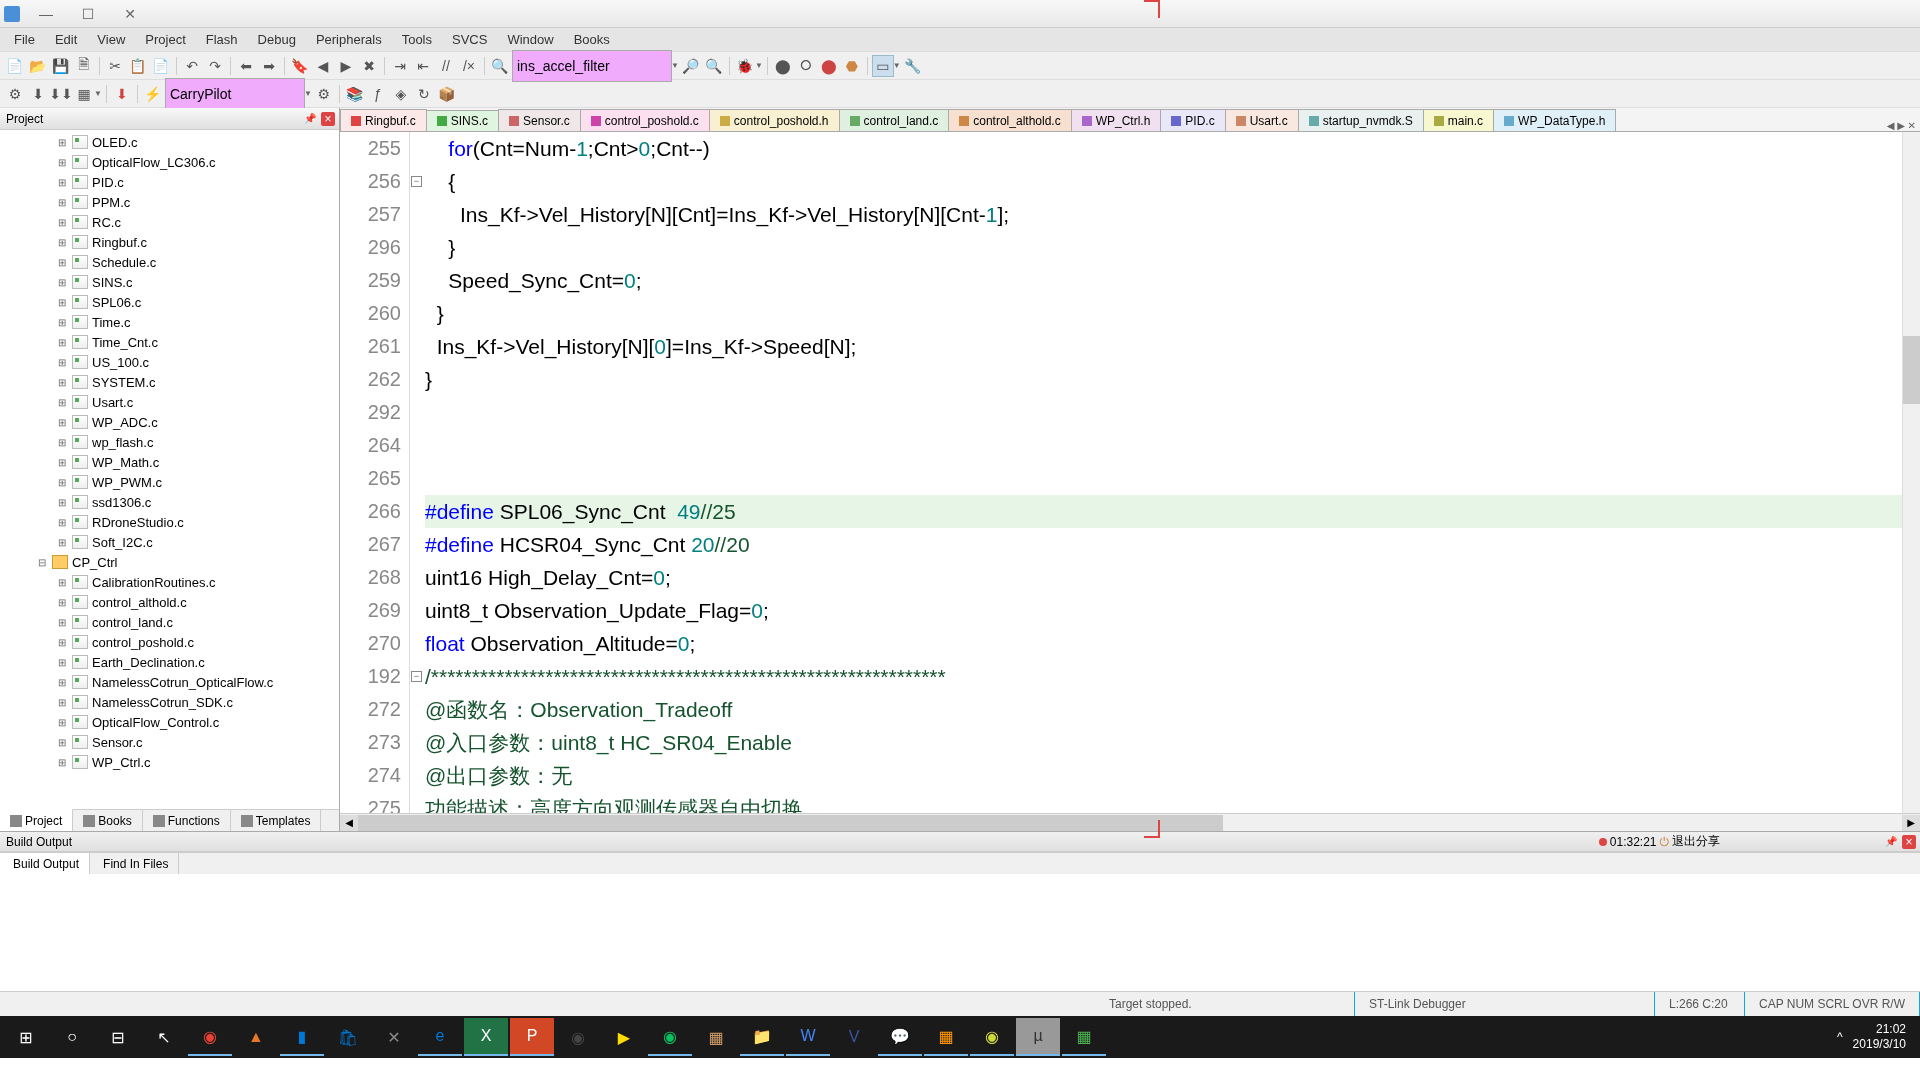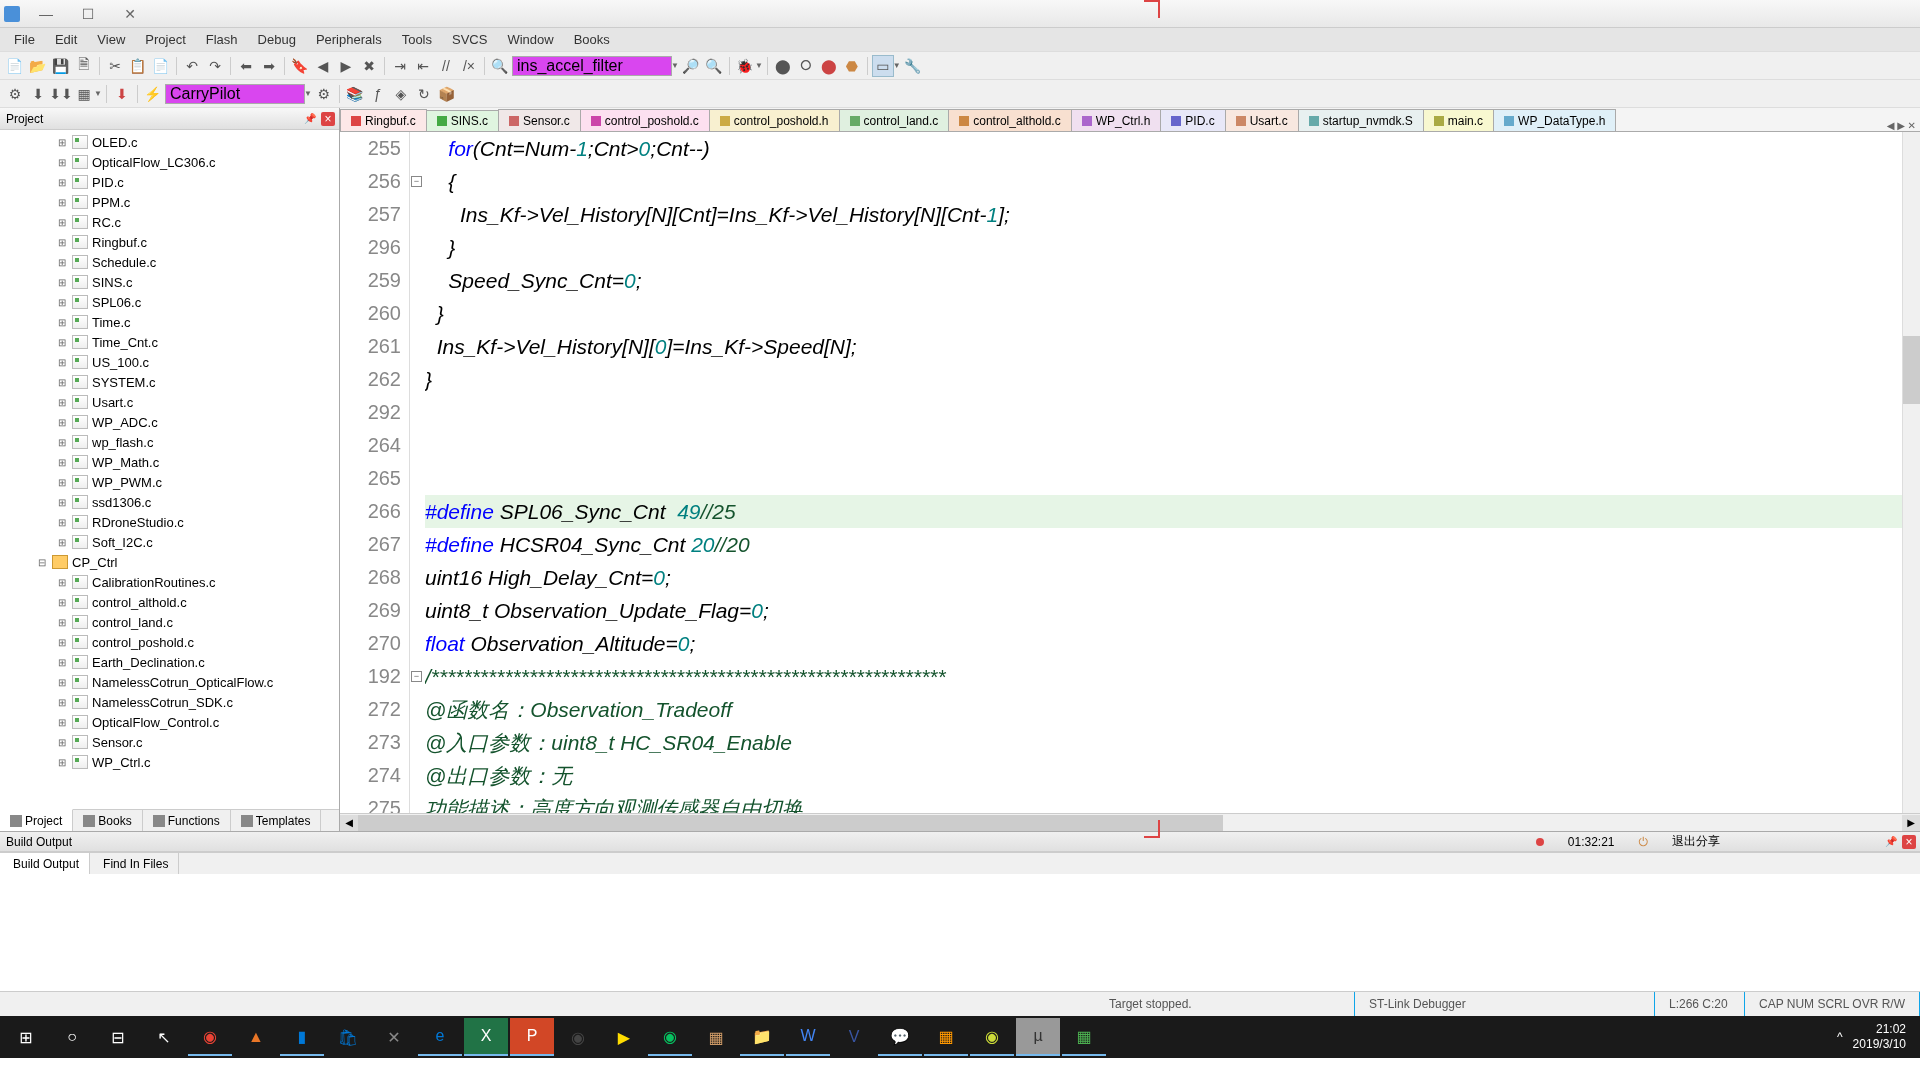--- a/index.html
+++ b/index.html
@@ -10,21 +10,21 @@
 .titlebar .title { flex: 1; font-size: 13px; color: #333; }
 .titlebar .winbtns { display: flex; gap: 2px; }
 .titlebar .winbtns div { width: 40px; height: 22px; display: flex; align-items: center; justify-content: center; font-size: 14px; color: #666; }
 
 .menubar { height: 24px; background: #e5e5e5; display: flex; align-items: center; padding: 0 4px; border-bottom: 1px solid #ddd; }
 .menubar span { padding: 2px 10px; font-size: 13px; color: #333; cursor: pointer; }
 
 .toolbar { height: 28px; background: #f0f0f0; display: flex; align-items: center; padding: 2px 4px; border-bottom: 1px solid #ddd; gap: 1px; }
 .toolbar .btn { width: 22px; height: 22px; display: flex; align-items: center; justify-content: center; font-size: 14px; color: #555; border: 1px solid transparent; }
 .toolbar .sep { width: 1px; height: 18px; background: #ccc; margin: 0 3px; }
-.toolbar .combo { height: 20px; border: 1px solid #aaa; background: #d946ef; font-size: 16px; padding: 0 4px; min-width: 120px; }
+.toolbar .combo { height: 32px; border: 1px solid #aaa; background: #f0abfc; font-size: 14px; padding: 0 4px; min-width: 120px; }
 .toolbar .small-arrow { font-size: 8px; color: #666; margin-left: -2px; }
 
 .main-body { display: flex; height: calc(100% - 28px - 24px - 28px - 28px - 22px - 160px - 25px - 42px); }
 
 .project-panel { width: 340px; border-right: 1px solid #aaa; display: flex; flex-direction: column; background: #fff; }
 .project-header { height: 22px; background: linear-gradient(#f8f8f8,#e0e0e0); border-bottom: 1px solid #ccc; display: flex; align-items: center; padding: 0 6px; font-size: 12px; position: relative; }
 .project-header .pin { position: absolute; right: 22px; font-size: 10px; }
 .project-header .x { position: absolute; right: 4px; font-size: 12px; background: #d44; color: #fff; width: 14px; height: 14px; text-align: center; line-height: 14px; border-radius: 2px; }
 .project-tree { flex: 1; overflow-y: auto; padding: 2px 0; }
 .tree-item { display: flex; align-items: center; height: 20px; padding-left: 58px; font-size: 13px; color: #000; cursor: pointer; }
@@ -55,36 +55,36 @@
 .etab-usart { background: #f8e8e0; } .etab-usart .ticon { background: #c86; }
 .etab-startup { background: #e8f0f0; } .etab-startup .ticon { background: #6aa; }
 .etab-main { background: #f8f8d0; } .etab-main .ticon { background: #aa4; }
 .etab-wpdata { background: #e0f0f8; } .etab-wpdata .ticon { background: #6ac; }
 .etab-nav { margin-left: auto; padding: 0 4px; font-size: 10px; color: #666; }
 
 .code-area { flex: 1; display: flex; overflow: hidden; background: #fff; position: relative; }
 .gutter { width: 70px; background: #fff; border-right: 1px solid #ddd; text-align: right; padding-right: 8px; font-family: Consolas, monospace; font-size: 20px; color: #888; line-height: 33px; }
 .fold-col { width: 15px; background: #fff; position: relative; }
 .fold-col .fm { position: absolute; left: 1px; width: 11px; height: 11px; border: 1px solid #888; font-size: 9px; line-height: 9px; text-align: center; color: #666; background: #fff; }
-.code { flex: 1; font-family: Consolas, "Courier New", monospace; font-size: 21px; line-height: 33px; white-space: pre; overflow: hidden; font-style: italic; }
+.code { flex: 1; font-family: Consolas, "Courier New", monospace; font-size: 21px; line-height: 33px; white-space: pre; overflow: hidden; }
 .code .line { height: 33px; }
 .code .hl { background: #e6f5e6; display: block; width: 100%; }
 .kw { color: #0000ff; }
 .num { color: #008080; }
 .cmt { color: #14532d; }
 .titlebar .red-top { position: absolute; top: 0; left: 1144px; width: 16px; height: 18px; border: 2px solid #d44; border-left: none; border-bottom: none; }
 .red-bottom { position: absolute; bottom: 0; left: 1144px; width: 16px; height: 18px; border: 2px solid #d44; border-left: none; border-top: none; }
 .hscroll { height: 18px; background: #f0f0f0; border-top: 1px solid #ccc; display: flex; align-items: center; }
 .hscroll .sbtn { width: 18px; height: 16px; background: #ddd; display: flex; align-items: center; justify-content: center; font-size: 10px; }
 .hscroll .strack { flex: 1; height: 16px; background: #f0f0f0; position: relative; }
 .hscroll .sthumb { position: absolute; left: 0; width: 56%; height: 100%; background: #ccc; }
 
 .build-output { height: 160px; border-top: 1px solid #aaa; display: flex; flex-direction: column; }
 .bo-header { height: 20px; background: linear-gradient(#f0f0f0,#e0e0e0); border-bottom: 1px solid #ccc; display: flex; align-items: center; padding: 0 6px; font-size: 12px; position: relative; }
-.bo-header .rec { position: absolute; right: 200px; display: flex; align-items: center; gap: 24px; font-size: 12px; }
+.bo-header .rec { position: absolute; right: 200px; display: flex; align-items: center; gap: 3px; font-size: 12px; }
 .bo-header .rec .dot { width: 8px; height: 8px; background: #d44; border-radius: 50%; }
 .bo-header .x { position: absolute; right: 4px; font-size: 12px; background: #d44; color: #fff; width: 14px; height: 14px; text-align: center; line-height: 14px; border-radius: 2px; }
 .bo-header .pin { position: absolute; right: 22px; font-size: 10px; }
 .bo-content { flex: 1; font-family: Consolas, monospace; font-size: 13px; padding: 4px 8px; background: #fff; color: #333; line-height: 16px; white-space: pre; }
 .bo-tabs { height: 22px; background: #f0f0f0; border-top: 1px solid #ccc; display: flex; }
 .bo-tabs .btab { padding: 2px 10px; font-size: 12px; border-right: 1px solid #ccc; display: flex; align-items: center; gap: 3px; }
 .bo-tabs .btab.active { background: #fff; }
 
 .statusbar { height: 25px; background: #f0f0f0; border-top: 1px solid #ccc; display: flex; align-items: center; font-size: 12px; color: #555; }
 .statusbar .seg { padding: 0 14px; border-right: 1px solid #0ea5e9; height: 100%; display: flex; align-items: center; }

